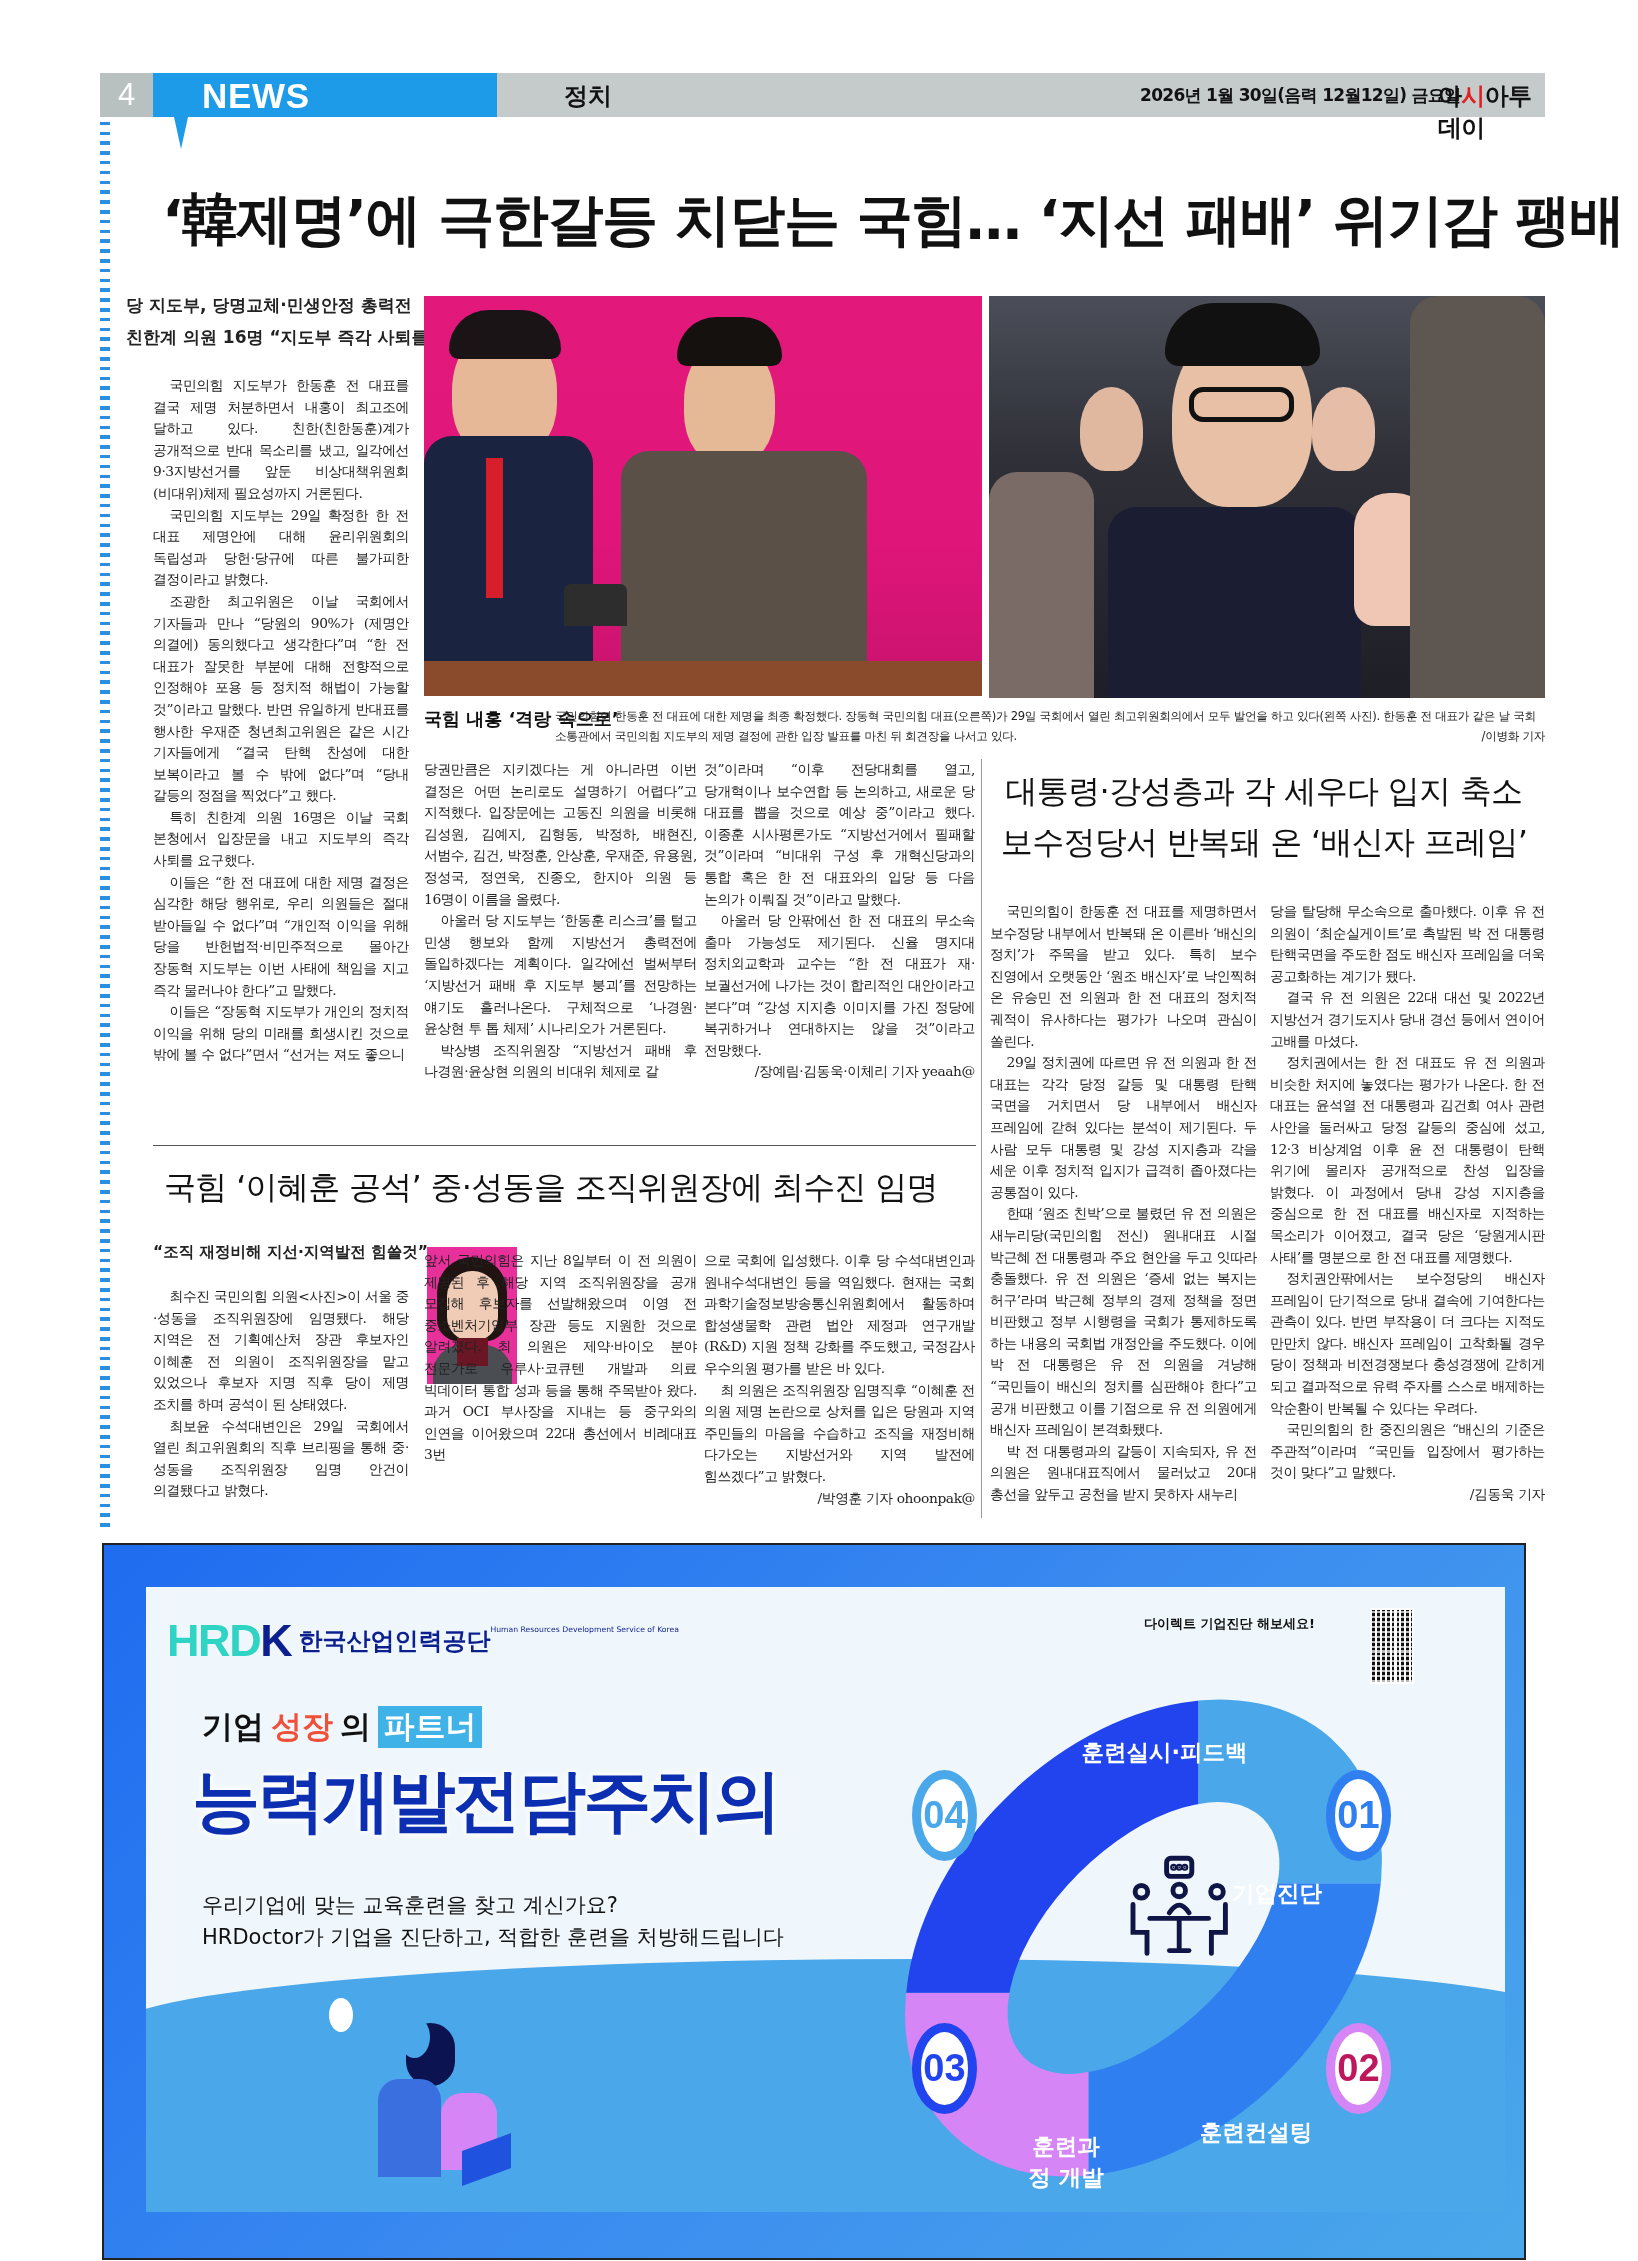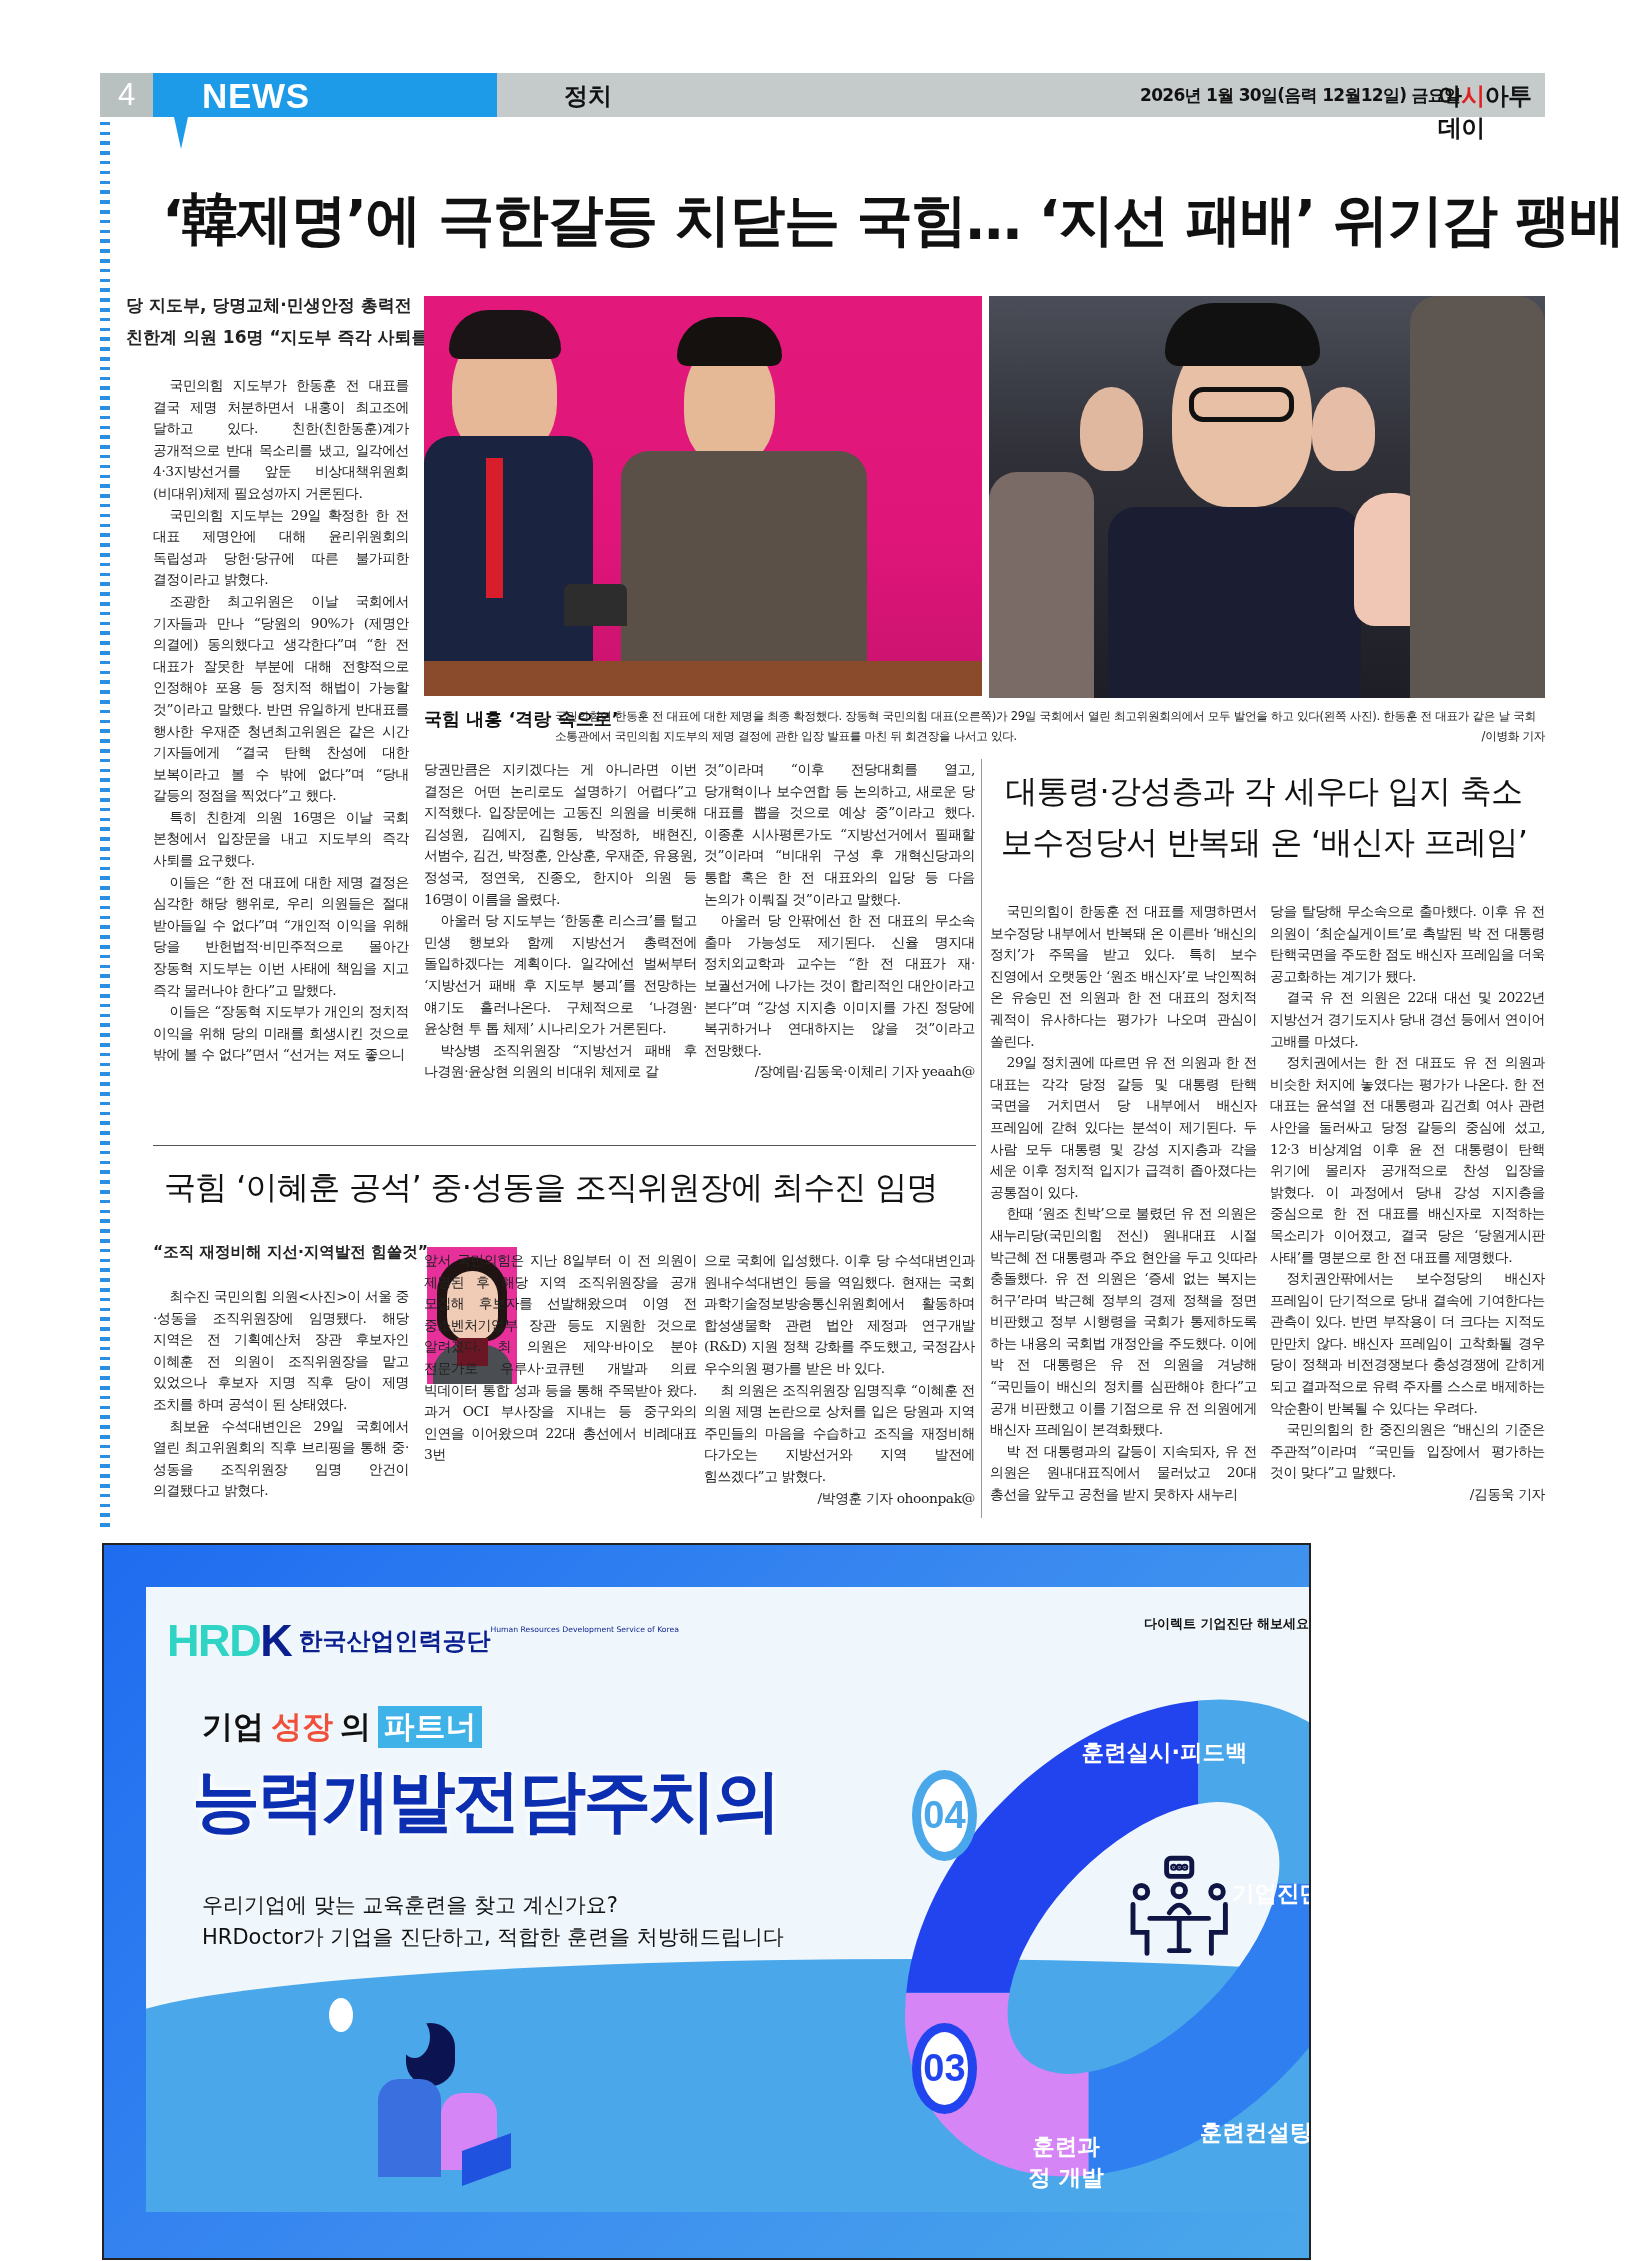--- a/index.html
+++ b/index.html
@@ -58,21 +58,21 @@
   .side-head { position: absolute; left: 983px; top: 766px; width: 562px; text-align: center;
     font-size: 32px; line-height: 51px; color: #111; letter-spacing: -0.7px; }
 
   .second-head { position: absolute; left: 126px; top: 1166px; width: 850px; text-align: center;
     font-size: 32px; color: #111; letter-spacing: -0.7px; }
 
   .portrait { position: absolute; left: 427px; top: 1247px; width: 90px; height: 137px;
     background: #e8309a; overflow: hidden; }
 
   
-  .ad { position: absolute; left: 102px; top: 1543px; width: 1209px; height: 717px;
+  .ad { position: absolute; left: 102px; top: 1543px; width: 1424px; height: 717px;
     border: 2.1px solid #222; background: linear-gradient(135deg, #1f6cf0 0%, #3a8af0 50%, #4aa8ea 100%); overflow: hidden; }
   .ad-inner { position: absolute; left: 42px; top: 42px; width: 1359px; height: 625px; background: #f0f7fc; overflow: hidden; }
   .ad-wave { position: absolute; left: -35px; top: 372px; width: 1475px; height: 351px; background: #4aa8ea;
     border-radius: 55% 45% 0 0 / 20% 18% 0 0; }
   .hrdk-logo { position: absolute; left: 21px; top: 28px; display: flex; align-items: center; gap: 7px; }
   .hrdk-mark { font-size: 45px; font-weight: bold; color: #2fd4c4; font-family: "Liberation Sans", sans-serif; letter-spacing: -1.4px; }
   .hrdk-mark .k { color: #0b1f8f; }
   .hrdk-name { display: flex; flex-direction: row; }
   .hrdk-ko { font-size: 24px; font-weight: bold; color: #0b1f8f; }
   .hrdk-en { font-size: 7.7px; color: #0b1f8f; }
@@ -108,21 +108,21 @@
   <span class="logo"><span>아</span><span class="red">시</span><span>아투데이</span></span>
 </div>
 <div class="news-pointer"></div>
 
 <h1 class="headline">‘韓제명’에 극한갈등 치닫는 국힘… ‘지선 패배’ 위기감 팽배</h1>
 
 <div class="subhead" style="left:126px; top:288px;">당 지도부, 당명교체·민생안정 총력전</div>
 <div class="subhead" style="left:126px; top:320px;">친한계 의원 16명 “지도부 즉각 사퇴를”</div>
 
 <div class="col" style="left:153px; top:375px; width:256px;">
-  <p>국민의힘 지도부가 한동훈 전 대표를 결국 제명 처분하면서 내홍이 최고조에 달하고 있다. 친한(친한동훈)계가 공개적으로 반대 목소리를 냈고, 일각에선 4·3지방선거를 앞둔 비상대책위원회(비대위)체제 필요성까지 거론된다.</p>
+  <p>국민의힘 지도부가 한동훈 전 대표를 결국 제명 처분하면서 내홍이 최고조에 달하고 있다. 친한(친한동훈)계가 공개적으로 반대 목소리를 냈고, 일각에선 9·3지방선거를 앞둔 비상대책위원회(비대위)체제 필요성까지 거론된다.</p>
   <p>국민의힘 지도부는 29일 확정한 한 전 대표 제명안에 대해 윤리위원회의 독립성과 당헌·당규에 따른 불가피한 결정이라고 밝혔다.</p>
   <p>조광한 최고위원은 이날 국회에서 기자들과 만나 “당원의 90%가 (제명안 의결에) 동의했다고 생각한다”며 “한 전 대표가 잘못한 부분에 대해 전향적으로 인정해야 포용 등 정치적 해법이 가능할 것”이라고 말했다. 반면 유일하게 반대표를 행사한 우재준 청년최고위원은 같은 시간 기자들에게 “결국 탄핵 찬성에 대한 보복이라고 볼 수 밖에 없다”며 “당내 갈등의 정점을 찍었다”고 했다.</p>
   <p>특히 친한계 의원 16명은 이날 국회 본청에서 입장문을 내고 지도부의 즉각 사퇴를 요구했다.</p>
   <p>이들은 “한 전 대표에 대한 제명 결정은 심각한 해당 행위로, 우리 의원들은 절대 받아들일 수 없다”며 “개인적 이익을 위해 당을 반헌법적·비민주적으로 몰아간 장동혁 지도부는 이번 사태에 책임을 지고 즉각 물러나야 한다”고 말했다.</p>
   <p>이들은 “장동혁 지도부가 개인의 정치적 이익을 위해 당의 미래를 희생시킨 것으로 밖에 볼 수 없다”면서 “선거는 져도 좋으니</p>
 </div>
 
 <div class="photo photo-left">
   <div class="person" style="left:28px; top:28px; width:105px; height:133px; background:#e7b897;"></div>
   <div class="person" style="left:24.6px; top:14px; width:112px; height:49px; background:#1a1416; border-radius:56px 56px 14px 14px;"></div>

